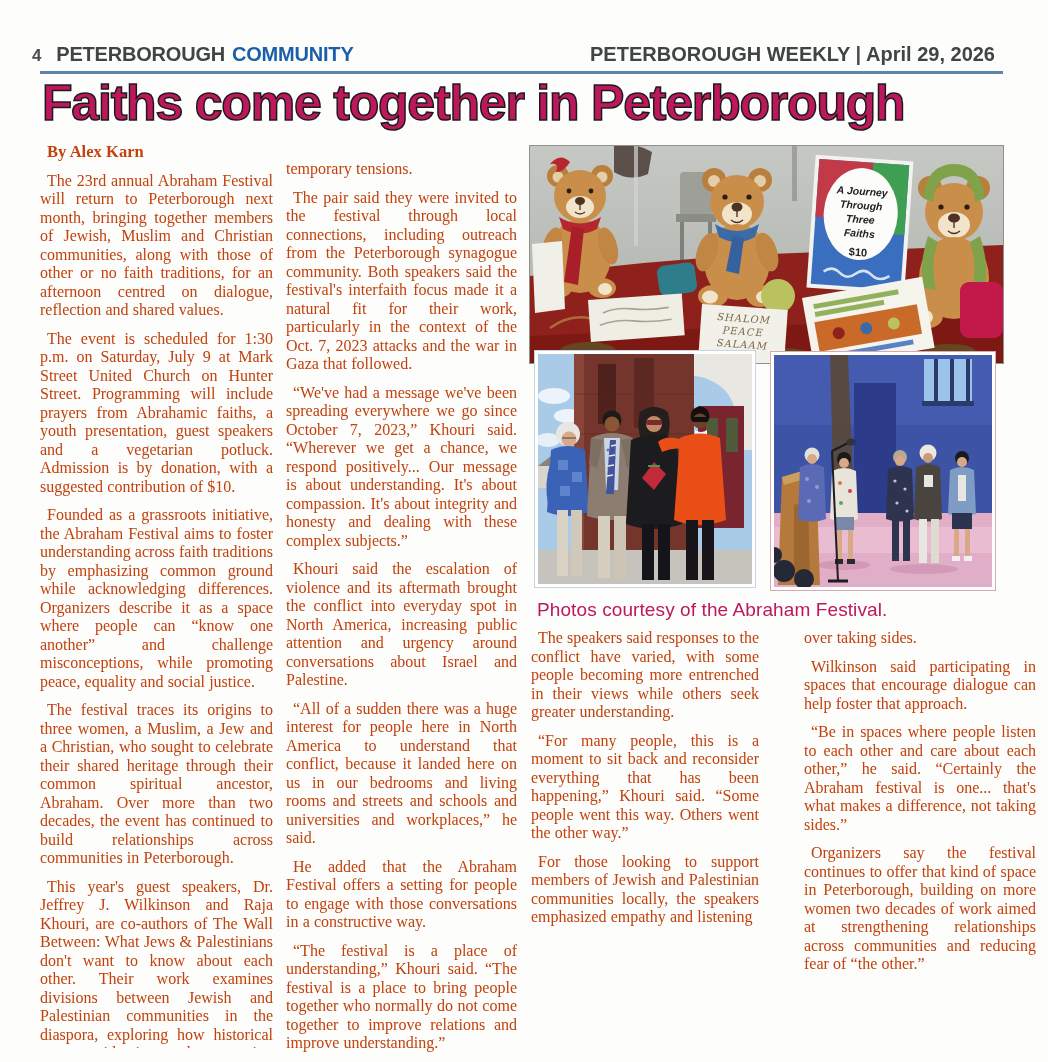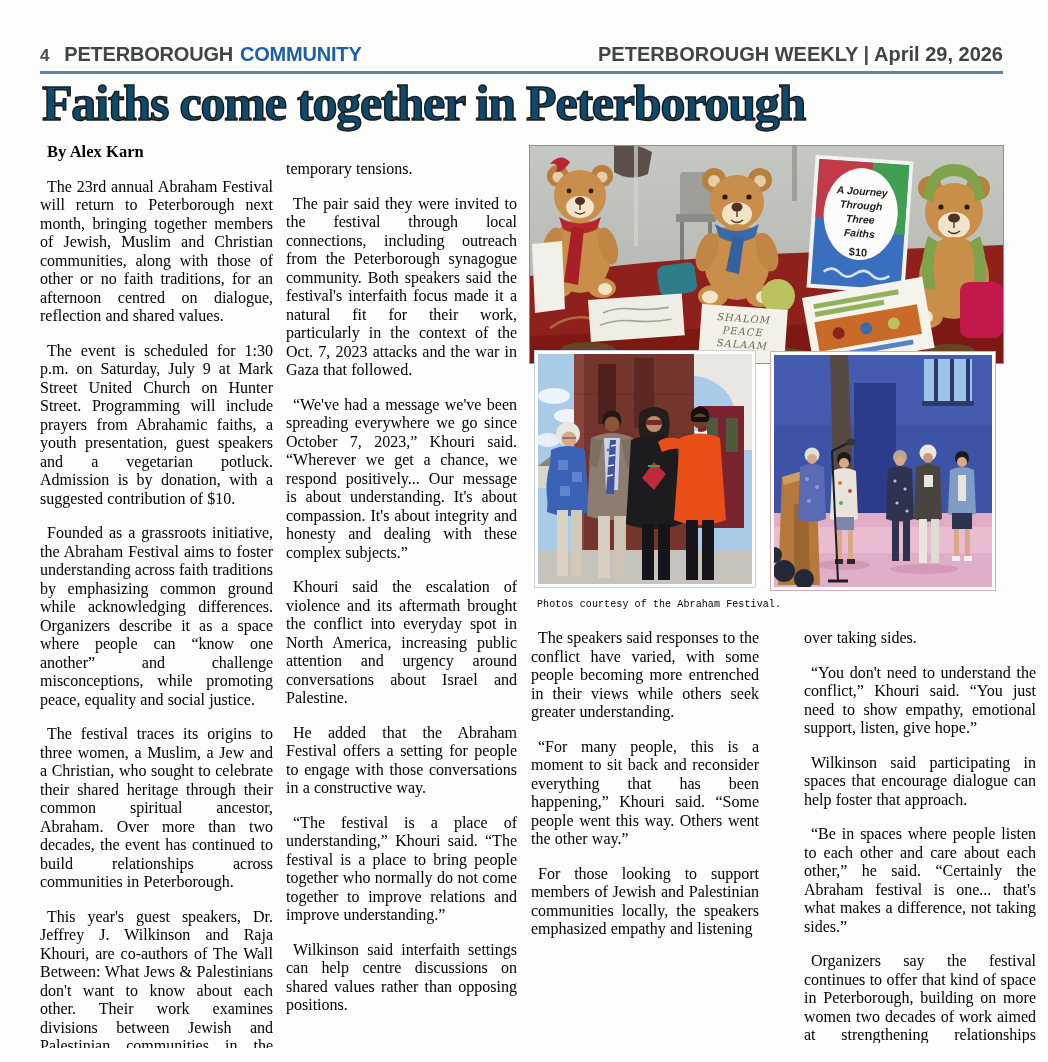--- a/index.html
+++ b/index.html
@@ -1,53 +1,53 @@
 <!DOCTYPE html>
 <html lang="en"><head>
 <meta charset="utf-8">
 <style>
   html,body{margin:0;padding:0;}
   body{
     width:1048px;height:1062px;background:#fdfdfc;position:relative;
     font-family:"Liberation Sans",sans-serif;overflow:hidden;
   }
   
-  .masthead{position:absolute;left:40px;top:43px;width:963px;
+  .masthead{position:absolute;left:32px;top:43px;width:963px;
     display:flex;justify-content:space-between;align-items:baseline;}
   .m-left{font-size:20px;font-weight:bold;color:#3f4447;letter-spacing:-.2px;white-space:nowrap;}
   .m-left .pgnum{font-size:17px;margin-right:15px;color:#4a4f52;}
   .m-left .hl{color:#1a5fa8;margin-left:7px;}
   .m-right{font-size:20px;font-weight:bold;color:#3f4447;white-space:nowrap;}
   .m-right .sep{font-weight:bold;color:#4a4f52;margin:0 5px;}
   .rule{position:absolute;left:40px;top:71px;width:963px;height:3px;background:#5c84ad;}
   
   .headline{position:absolute;left:42px;top:74px;width:990px;white-space:nowrap;
-    font-size:50px;font-weight:bold;letter-spacing:-1.2px;color:#0c4a6e;font-family:Liberation Serif, serif;
+    font-size:50px;font-weight:bold;letter-spacing:-1.2px;color:#be185d;
     -webkit-text-stroke:1.5px #1b1b1d;}
   
   .col{position:absolute;font-family:"Liberation Serif",serif;font-size:16px;
-    line-height:18.5px;color:#000000;text-align:justify;overflow:hidden;
+    line-height:18.5px;color:#c2410c;text-align:justify;overflow:hidden;
     hyphens:auto;-webkit-hyphens:auto;word-spacing:.2px;}
   .col p{margin:0;text-indent:7px;}
-  .col p + p{margin-top:16px;}
+  .col p + p{margin-top:10px;}
   .col p.cont{text-indent:0;}
   #col1{left:40px;top:143px;width:233px;height:905px;}
   #col2{left:286px;top:160px;width:231px;height:904px;}
   #col3{left:531px;top:629px;width:228px;height:414px;}
   #col4{left:804px;top:629px;width:232px;height:414px;}
   .byline{font-weight:bold;font-size:16.5px;margin:0 0 8px 0;text-indent:0;text-align:left;}
   
   .photo-top{position:absolute;left:530px;top:146px;width:473px;height:217px;
     outline:1px solid #90908c;overflow:hidden;}
   .photo-frame{position:absolute;background:#fff;padding:3px;line-height:0;}
   .photo-bl{left:535px;top:351px;box-shadow:0 0 0 1px #c9d4de;}
   .photo-br{left:771px;top:352px;box-shadow:0 0 0 1px #d8a9b0;}
   svg{display:block;}
-  .caption{position:absolute;left:537px;top:599px;font-size:10px;color:#000000;
-    letter-spacing:.1px;font-family:Liberation Mono, monospace;}
+  .caption{position:absolute;left:537px;top:599px;font-size:19px;color:#be185d;
+    letter-spacing:.1px;}
 </style>
 </head>
 <body>
 
 <div class="masthead">
   <div class="m-left">
     <span class="pgnum">4</span><span>PETERBOROUGH</span><span class="hl">COMMUNITY</span>
   </div>
   <div class="m-right">
     <span>PETERBOROUGH WEEKLY</span><span class="sep">|</span><span>April 29, 2026</span>
@@ -63,32 +63,32 @@
   <p>The event is scheduled for 1:30 p.m. on Saturday, July 9 at Mark Street United Church on Hunter Street. Programming will include prayers from Abrahamic faiths, a youth presentation, guest speakers and a vegetarian potluck. Admission is by donation, with a suggested contribution of $10.</p>
   <p>Founded as a grassroots initiative, the Abraham Festival aims to foster understanding across faith traditions by emphasizing common ground while acknowledging differences. Organizers describe it as a space where people can “know one another” and challenge misconceptions, while promoting peace, equality and social justice.</p>
   <p>The festival traces its origins to three women, a Muslim, a Jew and a Christian, who sought to celebrate their shared heritage through their common spiritual ancestor, Abraham. Over more than two decades, the event has continued to build relationships across communities in Peterborough.</p>
   <p>This year's guest speakers, Dr. Jeffrey J. Wilkinson and Raja Khouri, are co-authors of The Wall Between: What Jews &amp; Palestinians don't want to know about each other. Their work examines divisions between Jewish and Palestinian communities in the diaspora, exploring how historical trauma, identity and competing narratives shape con-</p>
 </div>
 <div class="col" id="col2">
   <p class="cont">temporary tensions.</p>
   <p>The pair said they were invited to the festival through local connections, including outreach from the Peterborough synagogue community. Both speakers said the festival's interfaith focus made it a natural fit for their work, particularly in the context of the Oct. 7, 2023 attacks and the war in Gaza that followed.</p>
   <p>“We've had a message we've been spreading everywhere we go since October 7, 2023,” Khouri said. “Wherever we get a chance, we respond positively... Our message is about understanding. It's about compassion. It's about integrity and honesty and dealing with these complex subjects.”</p>
   <p>Khouri said the escalation of violence and its aftermath brought the conflict into everyday spot in North America, increasing public attention and urgency around conversations about Israel and Palestine.</p>
+  <p>“All of a sudden there was a huge interest for people here in North America to understand that conflict, because it landed here on us in our bedrooms and living rooms and streets and schools and universities and workplaces,” he said.</p>
   <p>He added that the Abraham Festival offers a setting for people to engage with those conversations in a constructive way.</p>
   <p>“The festival is a place of understanding,” Khouri said. “The festival is a place to bring people together who normally do not come together to improve relations and improve understanding.”</p>
   <p>Wilkinson said interfaith settings can help centre discussions on shared values rather than opposing positions.</p>
 </div>
 <div class="col" id="col3">
   <p>The speakers said responses to the conflict have varied, with some people becoming more entrenched in their views while others seek greater understanding.</p>
   <p>“For many people, this is a moment to sit back and reconsider everything that has been happening,” Khouri said. “Some people went this way. Others went the other way.”</p>
   <p>For those looking to support members of Jewish and Palestinian communities locally, the speakers emphasized empathy and listening</p>
 </div>
 <div class="col" id="col4">
   <p class="cont">over taking sides.</p>
-  <p>“You don't need to understand the conflict,” Khouri said. “You just need to show empathy, emotional support, listen, give hope.”</p>
   <p>Wilkinson said participating in spaces that encourage dialogue can help foster that approach.</p>
   <p>“Be in spaces where people listen to each other and care about each other,” he said. “Certainly the Abraham festival is one... that's what makes a difference, not taking sides.”</p>
   <p>Organizers say the festival continues to offer that kind of space in Peterborough, building on more women two decades of work aimed at strengthening relationships across communities and reducing fear of “the other.”</p>
 </div>
 
 <div class="photo-top">
 <svg width="473" height="217" viewBox="0 0 473 217">
   <defs>
     <linearGradient id="wall" x1="0" y1="0" x2="0" y2="1">
       <stop offset="0" stop-color="#c6c8c3"></stop>

